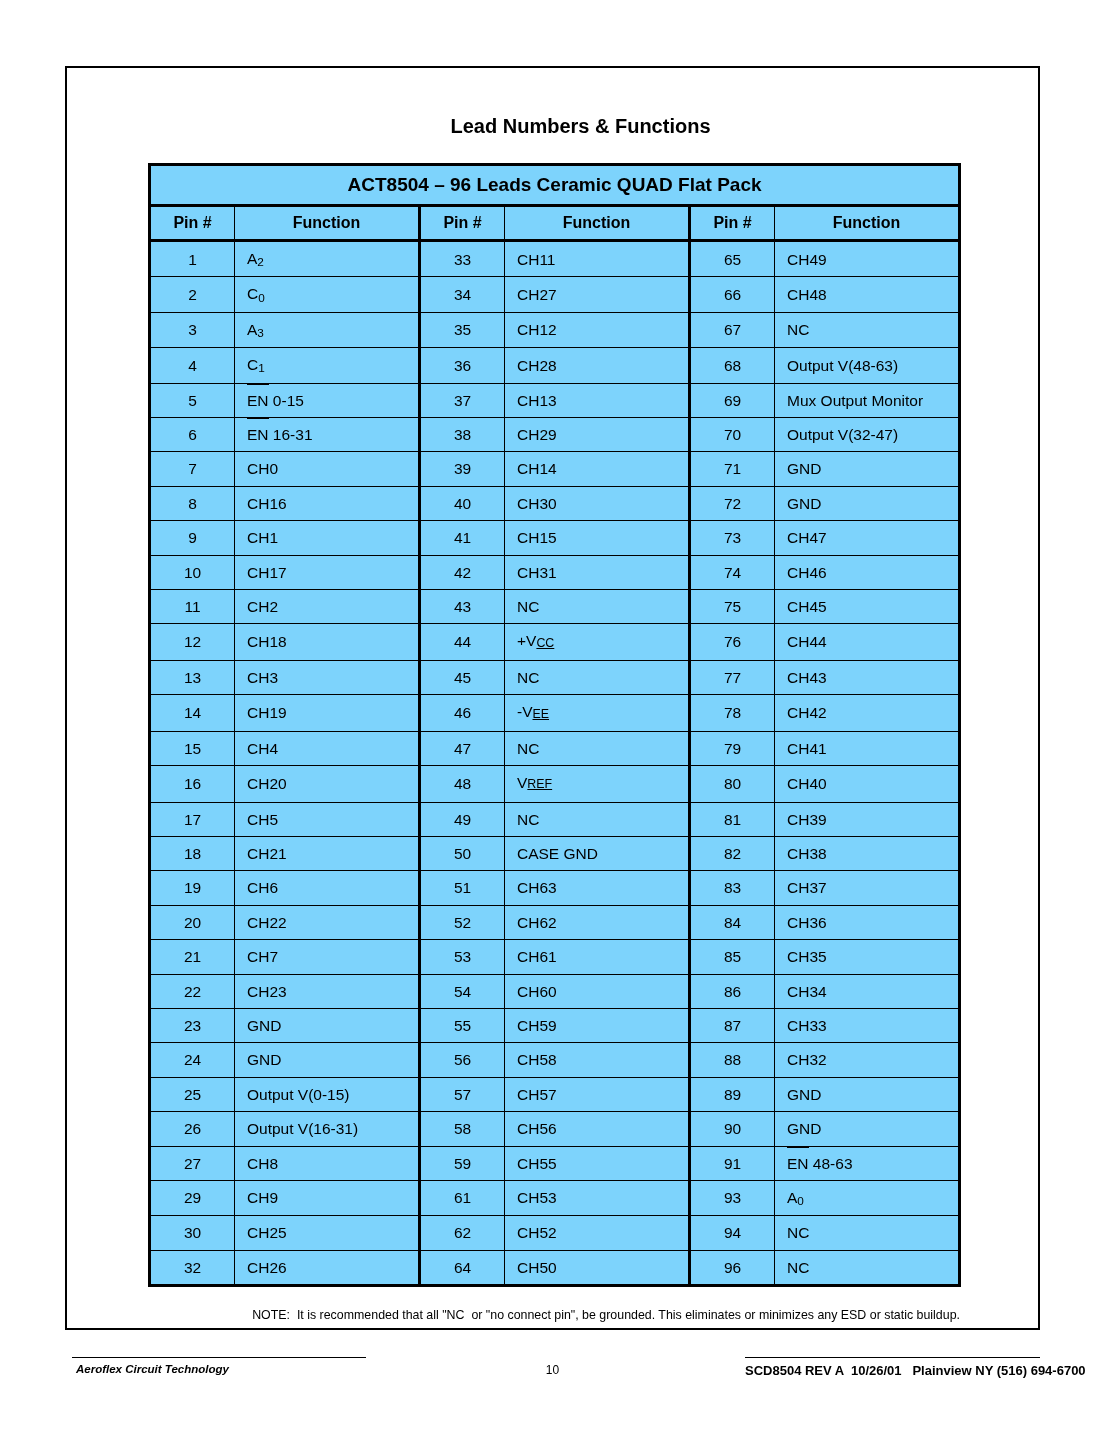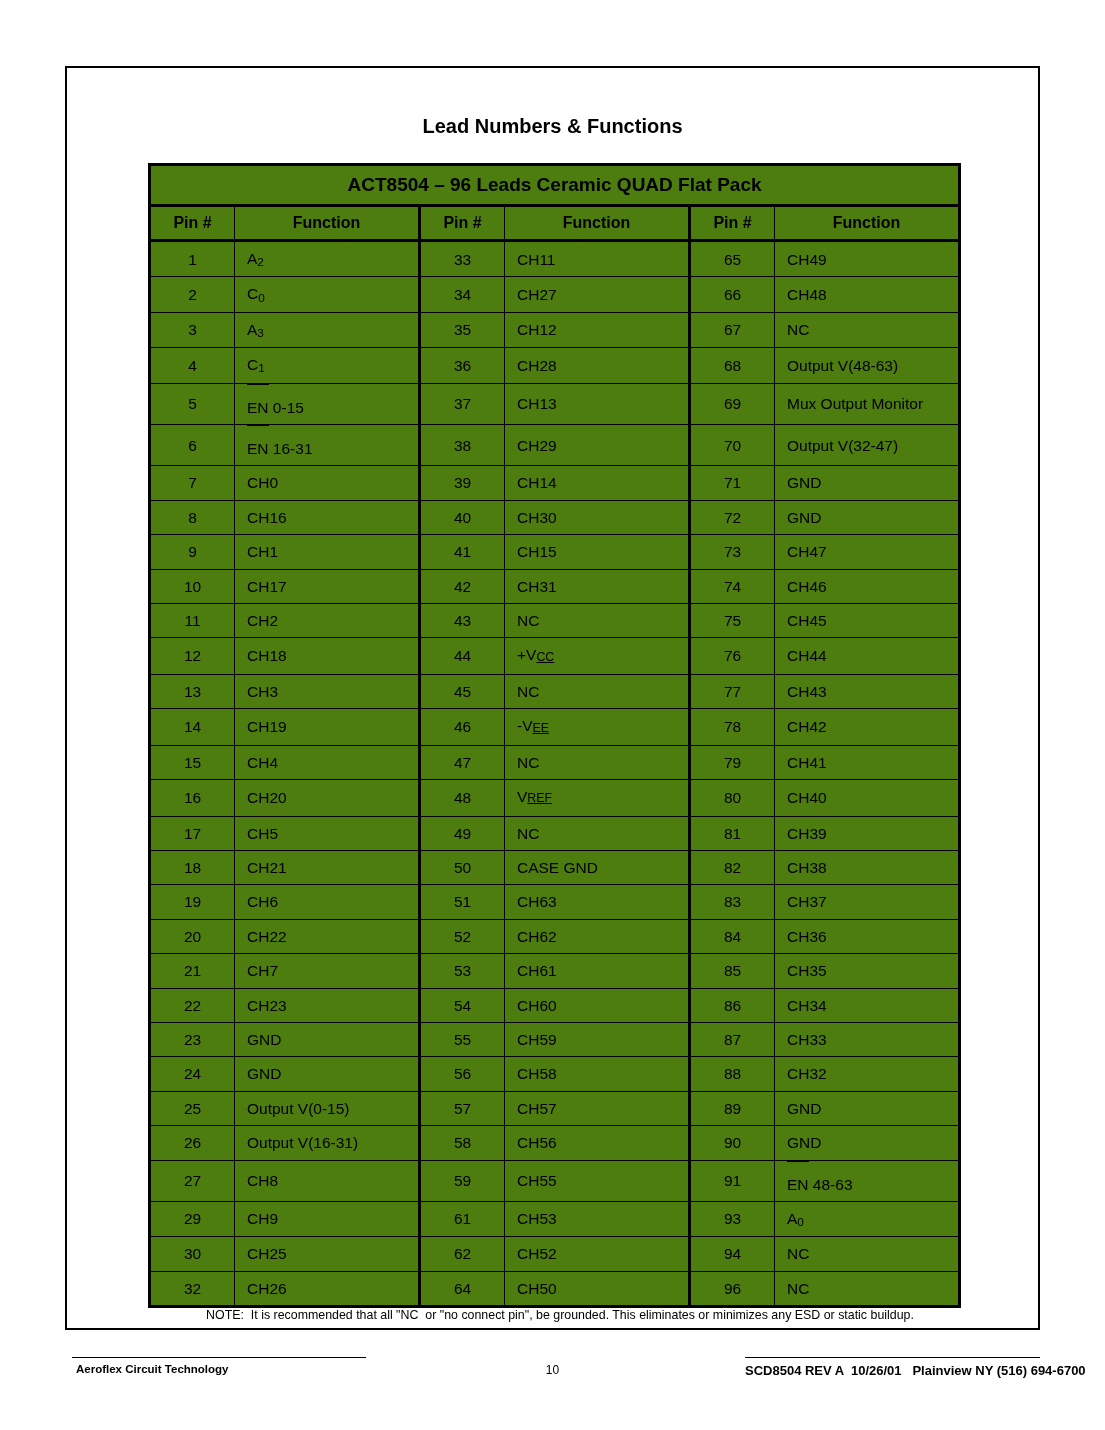--- a/index.html
+++ b/index.html
@@ -30,31 +30,32 @@
   
   #page-title {
     position: absolute;
     left: 65px;
     top: 115px;
     width: 975px;
     text-align: center;
     font-size: 20px;
     font-weight: bold;
     letter-spacing: 0px;
+    padding-left: 28px;
   }
 
   
   #lead-table {
     position: absolute;
     left: 148px;
     top: 163px;
     width: 810px;
     border-collapse: collapse;
     table-layout: fixed;
-    background: #4d7c0f;
+    background: #7dd3fc;
   }
   #lead-table td, #lead-table th {
     border: 1.5px solid #000;
     padding: 0;
     margin: 0;
   }
   
   #lead-table {
     border: 3px solid #000;
   }
@@ -99,33 +100,33 @@
   }
   .sc {
     font-size: 0.80em;
     vertical-align: baseline;
     position: relative;
     top: 0.02em;
     text-decoration: underline;
   }
   .ovl {
     border-top: 1.4px solid #000;
-    padding-top: 15px;
+    padding-top: 8px;
     display: inline-block;
     line-height: 1.05;
   }
 
   
   #table-note {
     position: absolute;
     left: 160px;
     top: 1308px;
     width: 800px;
     font-size: 12.4px;
-    text-align: center;
+    text-align: right;
     white-space: pre;
   }
 
   
   #footer-left-rule {
     position: absolute;
     left: 72px;
     top: 1357px;
     width: 294px;
     height: 0;
@@ -138,20 +139,21 @@
     width: 295px;
     height: 0;
     border-top: 1.6px solid #000;
   }
   #footer-left {
     position: absolute;
     left: 76px;
     top: 1363px;
     font-size: 11.5px;
     font-weight: bold;
+    font-style: italic;
   }
   #footer-center {
     position: absolute;
     left: 0;
     top: 1363px;
     width: 1105px;
     text-align: center;
     font-size: 12px;
   }
   #footer-right {

